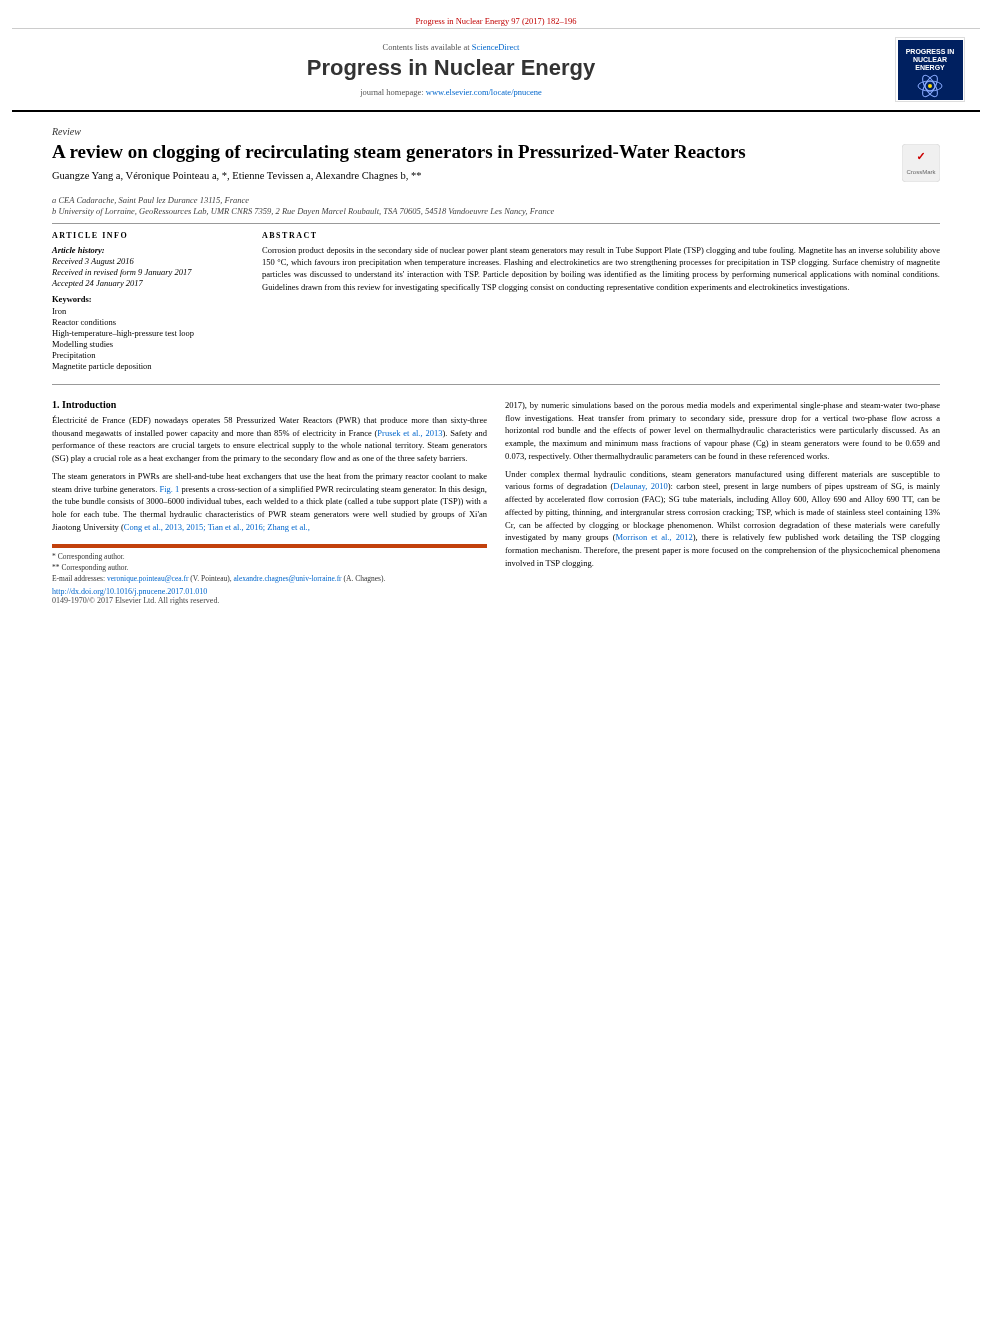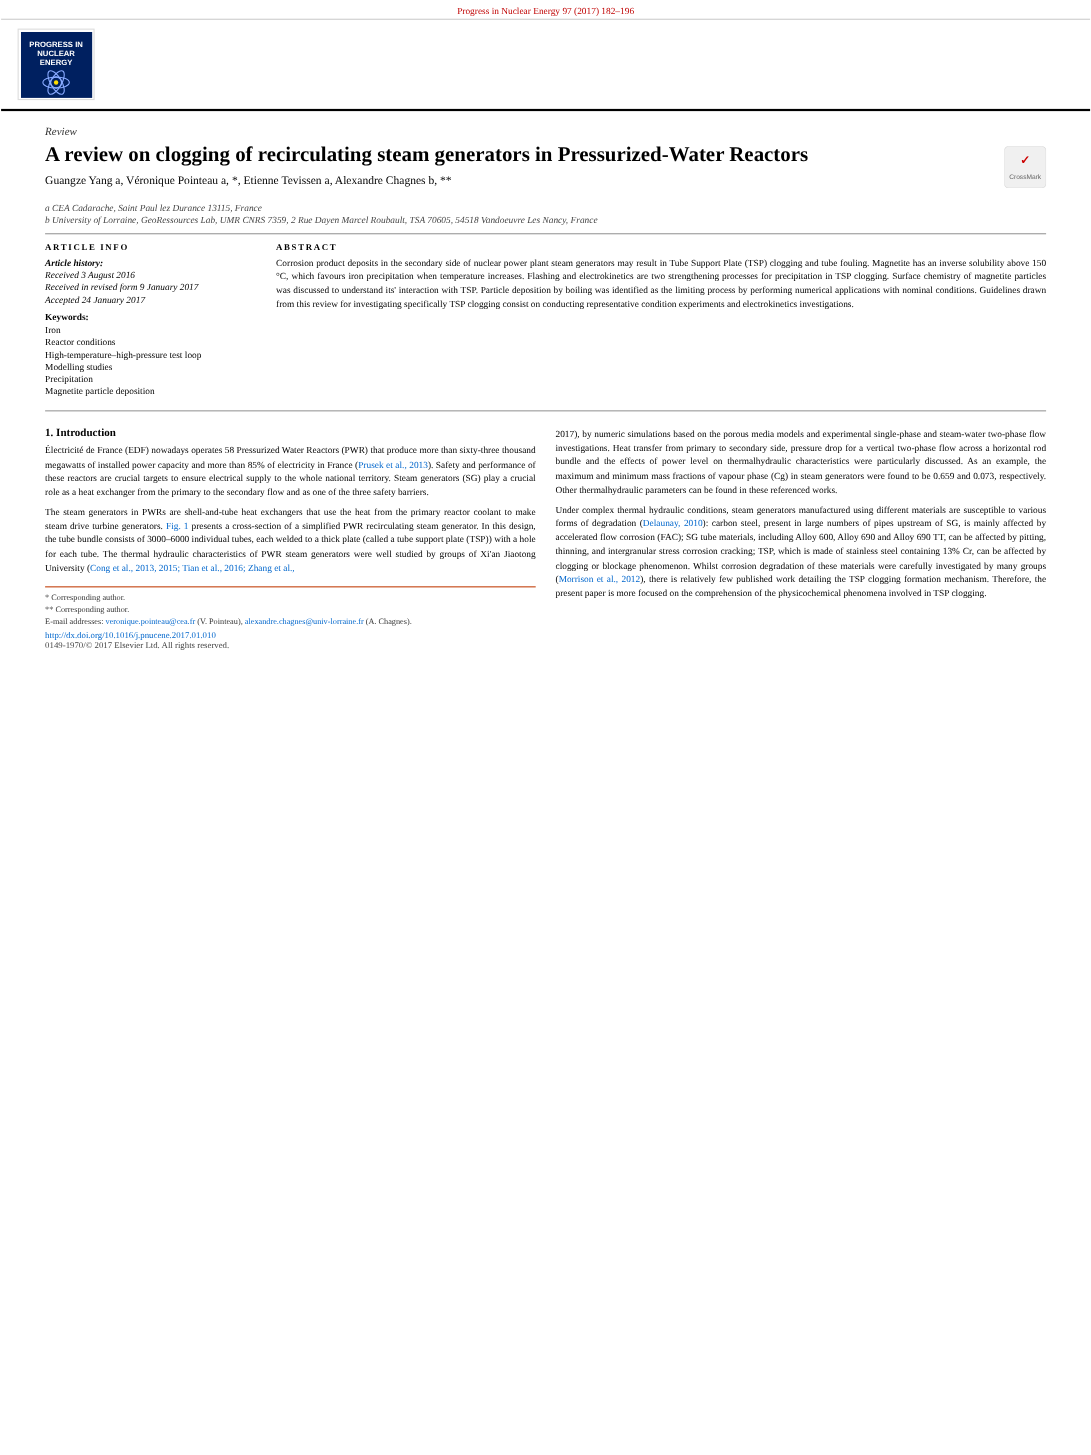--- a/index.html
+++ b/index.html
@@ -8,21 +8,21 @@
       background: #fff;
       color: #000;
       font-size: 10px;
       width: 992px;
       min-height: 1323px;
     }
     .page {
       width: 992px;
       min-height: 1323px;
       background: #fff;
-      padding: 1px;
+      padding: 12px;
     }
     
     .top-bar {
       text-align: center;
       font-size: 8.5px;
       color: #c00000;
       padding: 4px 0 2px 0;
       border-bottom: 1px solid #ccc;
     }
     
@@ -209,21 +209,21 @@
       margin-bottom: 4px;
     }
     .body-text {
       font-size: 8.5px;
       color: #000;
       line-height: 1.5;
       text-align: justify;
       margin-bottom: 5px;
     }
     .footnote-area {
-      border-top: 1px solid #c2410c;
+      border-top: 4px solid #c2410c;
       margin-top: 10px;
       padding-top: 4px;
     }
     .footnote-text {
       font-size: 7.5px;
       color: #333;
       margin-bottom: 2px;
     }
     .doi-line {
       font-size: 8px;
@@ -244,20 +244,31 @@
 
 <div class="page">
 
   <div class="top-bar">
     <span class="red-text">Progress in Nuclear Energy 97 (2017) 182–196</span>
   </div>
 
   <div class="journal-header">
 
 
+    <div class="header-center">
+      <div class="sciencedirect-link">
+        <span>Contents lists available at</span>
+        <span class="link blue-link">ScienceDirect</span>
+      </div>
+      <div class="journal-title-header">Progress in Nuclear Energy</div>
+      <div class="journal-homepage">
+        <span>journal homepage:</span>
+        <span class="link blue-link">www.elsevier.com/locate/pnucene</span>
+      </div>
+    </div>
 
     <div class="header-logo-right">
       <div class="journal-logo-right">
         <svg width="65" height="60" viewBox="0 0 65 60">
           <rect width="65" height="60" fill="#002060"></rect>
           <text x="32" y="14" text-anchor="middle" fill="white" font-size="7" font-family="Arial" font-weight="bold">PROGRESS IN</text>
           <text x="32" y="22" text-anchor="middle" fill="white" font-size="7" font-family="Arial" font-weight="bold">NUCLEAR</text>
           <text x="32" y="30" text-anchor="middle" fill="white" font-size="7" font-family="Arial" font-weight="bold">ENERGY</text>
 
           <circle cx="32" cy="46" r="5" fill="none" stroke="#88aaff" stroke-width="1.2"></circle>

